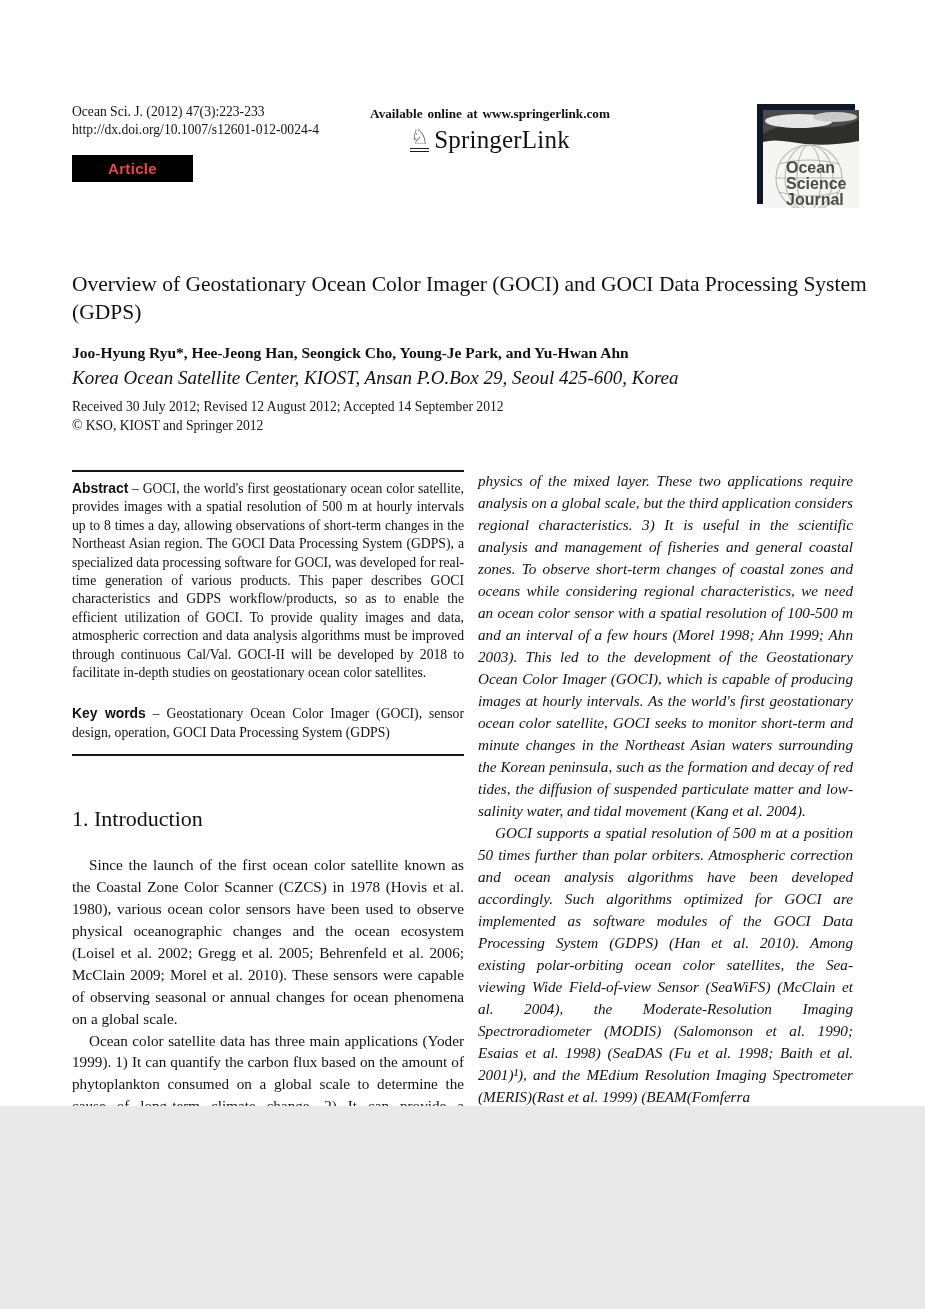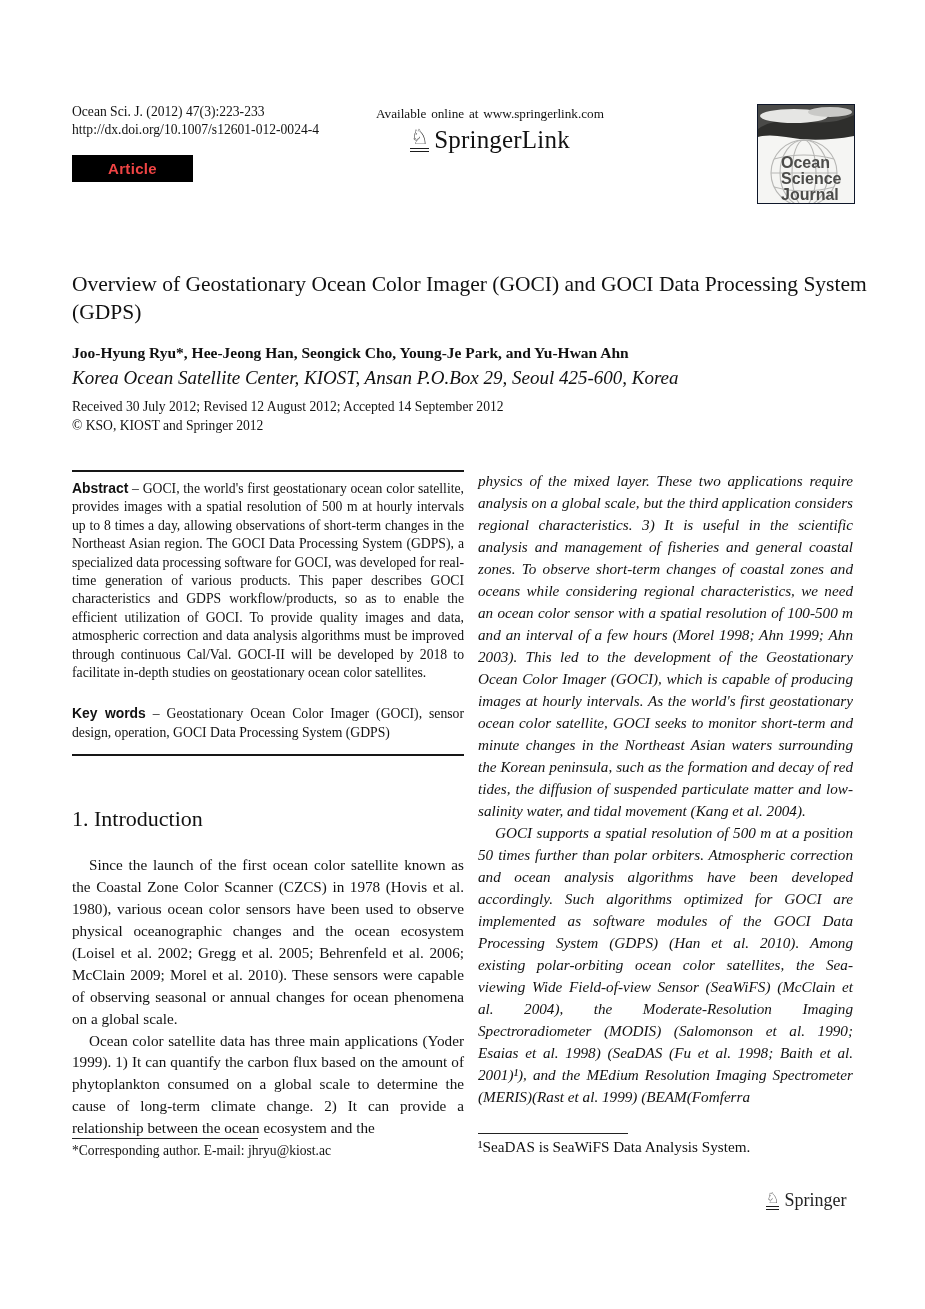--- a/index.html
+++ b/index.html
@@ -1,31 +1,31 @@
 <!DOCTYPE html>
 <html><head>
 <meta charset="utf-8">
 <style>
   html,body{margin:0;padding:0;background:#e9e9e9;}
   .page{
-    position:relative;width:925px;height:1309px;background:#ffffff;
+    position:relative;width:925px;height:1106px;background:#ffffff;
     margin:0 auto;overflow:hidden;
     font-family:"Liberation Serif","DejaVu Serif",serif;color:#111;
   }
   .abs{position:absolute;}
 
   
   .hleft{left:72px;top:103px;font-size:13.6px;line-height:17.5px;}
   .hcenter{left:340px;top:106px;width:300px;text-align:center;}
-  .avail{font-size:13.2px;word-spacing:1.5px;}
+  .avail{font-size:13.2px;word-spacing:1.5px;font-weight:bold;}
   .sl-logo{margin-top:4px;font-size:25px;letter-spacing:.2px;display:flex;align-items:center;justify-content:center;gap:5px;}
   .knight{font-family:"DejaVu Sans",sans-serif;display:inline-block;line-height:.95;border-bottom:4px double #1b1b1b;padding-bottom:0px;}
   .sl-logo .knight{font-size:21px;}
 
-  .osj{left:757px;top:104px;width:98px;height:100px;border:1px solid #0f172a;box-sizing:border-box;background:#f5f5f3;}
+  .osj{left:757px;top:104px;width:98px;height:100px;border:6px solid #0f172a;box-sizing:border-box;background:#f5f5f3;}
 
   .badge{
     left:72px;top:155px;width:121px;height:27px;background:#000;color:#ef4444;
     display:flex;align-items:center;justify-content:center;
     font-family:"Liberation Sans",sans-serif;font-weight:bold;font-size:15px;letter-spacing:.3px;
   }
 
   
   .title{left:72px;top:271px;width:800px;font-size:21.5px;line-height:27.5px;font-weight:normal;}
   .authors{left:72px;top:344px;width:781px;font-size:15.5px;font-weight:bold;}

